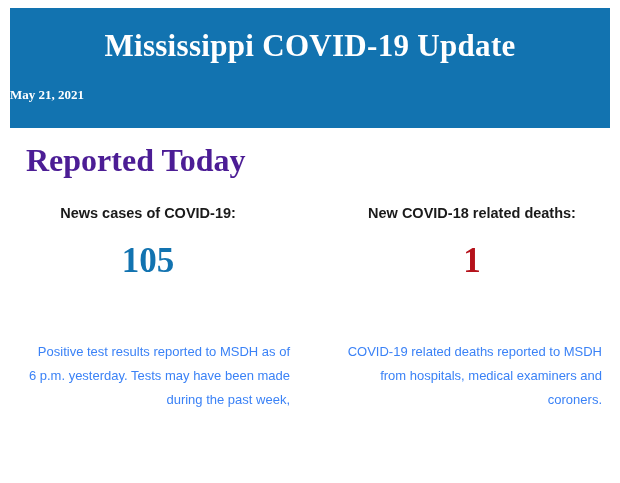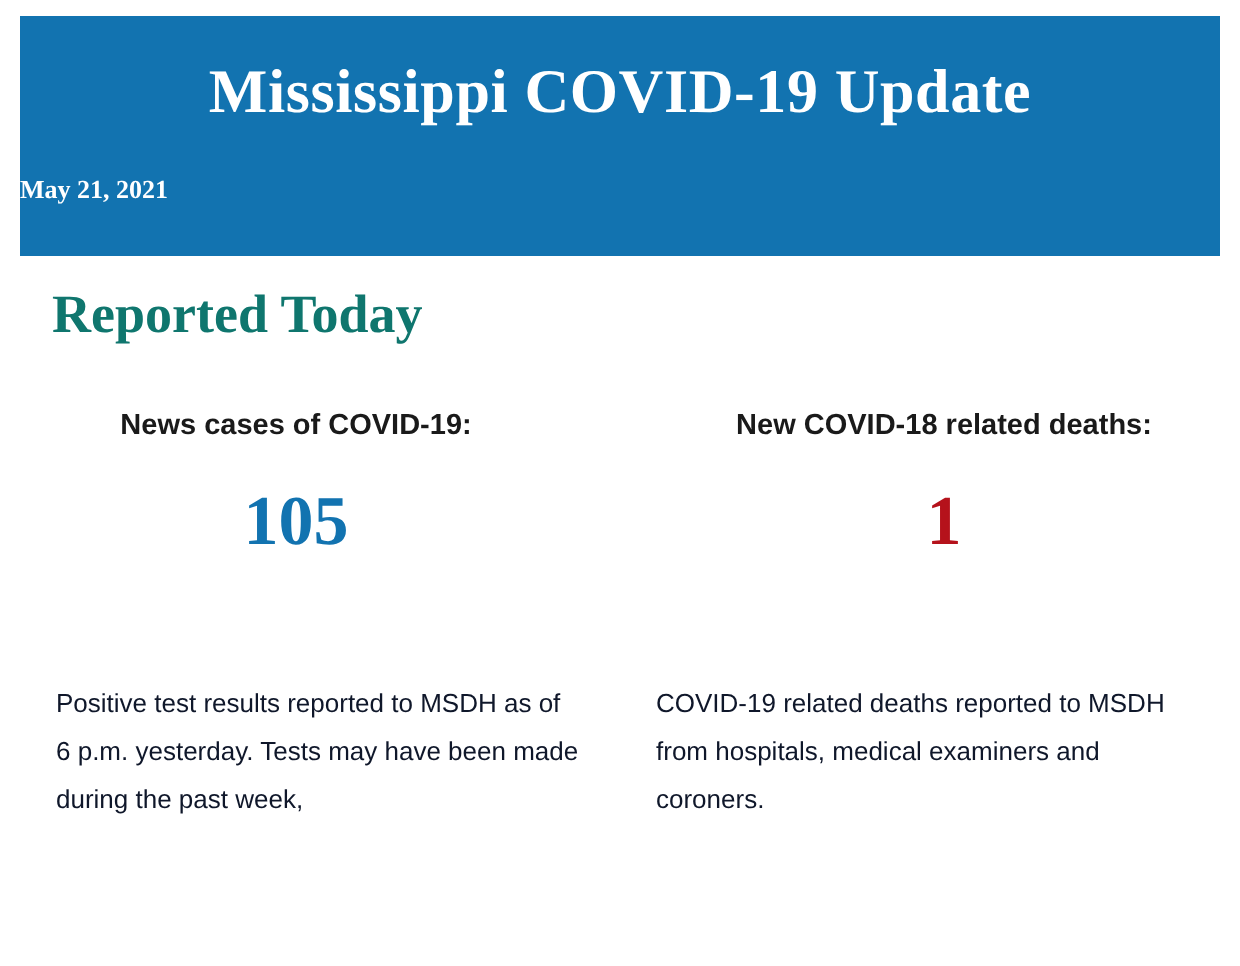--- a/index.html
+++ b/index.html
@@ -47,24 +47,24 @@
     text-align: left;
     color: #ffffff;
     font-family: "Liberation Serif", serif;
     font-weight: bold;
     font-size: 13px;
   }
   .section-title {
     position: absolute;
     left: 26px;
     top: 142px;
-    color: #0f766e;
+    color: #4c1d95;
     font-family: "Liberation Serif", serif;
     font-weight: bold;
-    font-size: 27px;
+    font-size: 32px;
   }
   .stats {
     position: absolute;
     left: 10px;
     top: 205px;
     width: 600px;
     display: flex;
     flex-direction: row;
     gap: 48px;
   }
@@ -108,21 +108,22 @@
     padding-left: 18px;
     padding-right: 20px;
   }
   .desc-col.right {
     padding-left: 18px;
     padding-right: 8px;
   }
   .desc-text {
     font-size: 13px;
     line-height: 24px;
-    color: #0f172a;
+    color: #3b82f6;
+    text-align: right;
   }
 </style>
 </head>
 <body>
 
 <div class="page">
 
   <div class="header-band">
     <div class="header-title">Mississippi COVID-19 Update</div>
     <div class="header-date">May 21, 2021</div>

